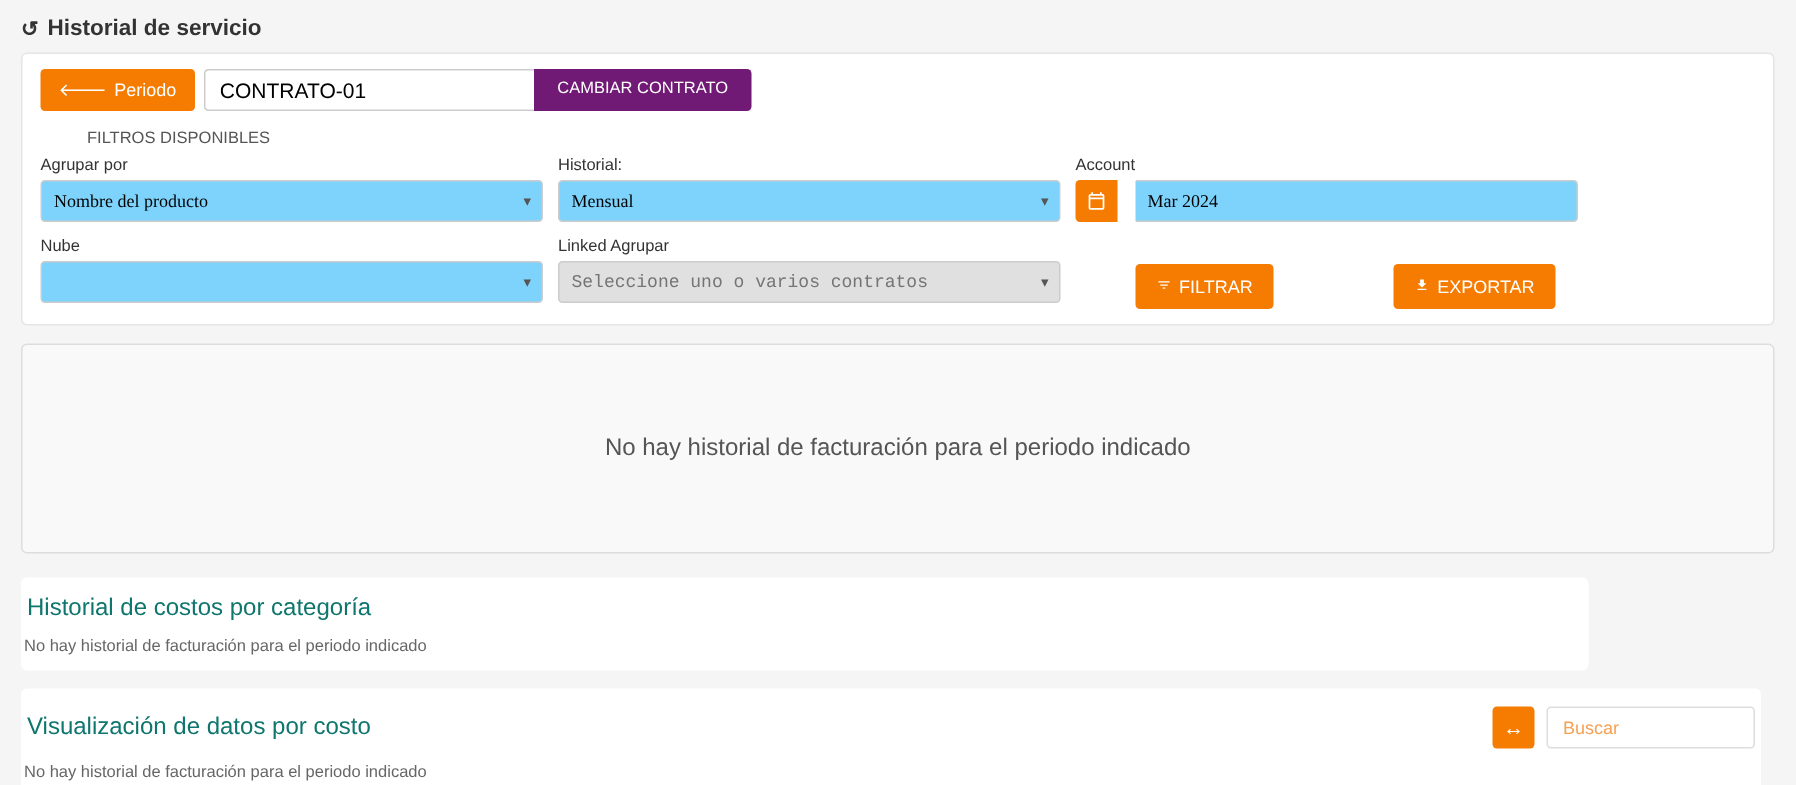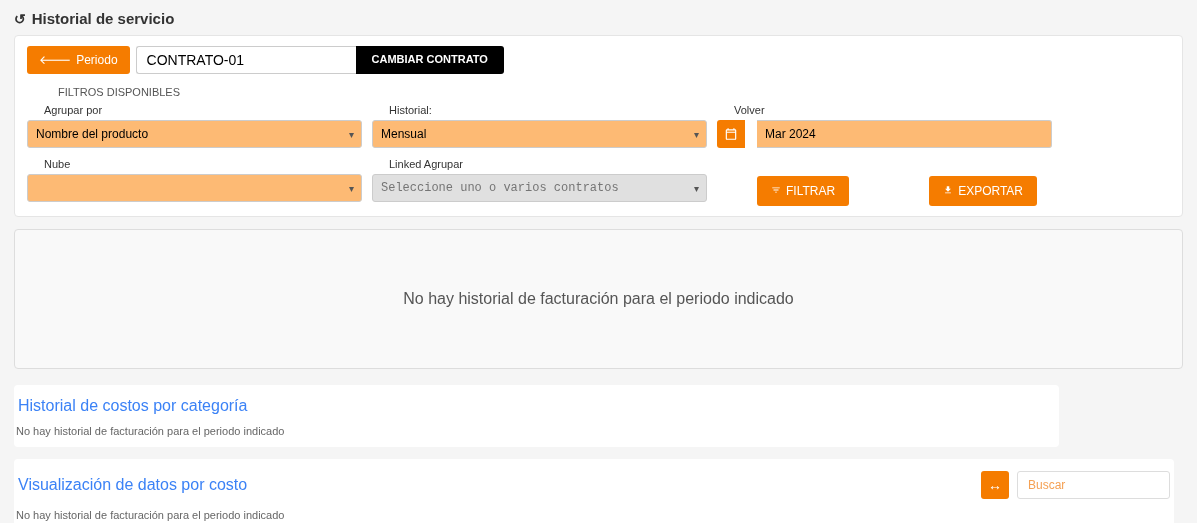--- a/index.html
+++ b/index.html
@@ -54,22 +54,21 @@
       color: #fff;
       display: inline-flex;
       align-items: center;
       gap: 5px;
       line-height: 1.4;
     }
     .btn-orange {
       background: #f57c00;
     }
     .btn-orange-bright {
-      background: #000000;
-      font-weight: bold;
+      background: #701a75;
     }
     .btn-volver {
       border-radius: 3px;
       margin-right: 6px;
       height: 28px;
       align-self: center;
     }
     .contract-input {
       height: 28px;
       border: 1px solid #ccc;
@@ -97,31 +96,30 @@
       display: grid;
       grid-template-columns: 335px 335px 335px;
       column-gap: 10px;
       row-gap: 10px;
     }
     .form-group label {
       display: block;
       font-size: 11px;
       color: #333;
       margin-bottom: 4px;
-      margin-left: 17px;
     }
     .form-control {
       width: 100%;
       height: 28px;
       border: 1px solid #ccc;
       border-radius: 3px;
       padding: 4px 8px;
       font-size: 12px;
-      font-family: Liberation Sans, sans-serif;
-      background: #fdba74;
+      font-family: Liberation Serif, serif;
+      background: #7dd3fc;
       appearance: none;
       -webkit-appearance: none;
       position: relative;
     }
     .select-wrap {
       position: relative;
     }
     .select-wrap::after {
       content: "▾";
       position: absolute;
@@ -194,21 +192,21 @@
       width: 1160px;
     }
     .section-header {
       display: flex;
       align-items: center;
       justify-content: space-between;
     }
     .section-title {
       font-size: 16px;
       font-weight: normal;
-      color: #3b82f6;
+      color: #0f766e;
     }
     .section-note {
       font-size: 11px;
       color: #666;
       margin-top: 10px;
       margin-left: -2px;
       padding-bottom: 10px;
     }
     .search-group {
       display: flex;
@@ -223,21 +221,21 @@
       border-radius: 3px;
       color: #fff;
       cursor: pointer;
       display: flex;
       align-items: center;
       justify-content: center;
       font-size: 14px;
     }
     .search-input {
       height: 28px;
-      width: 153px;
+      width: 139px;
       border: 1px solid #ddd;
       border-radius: 3px;
       padding: 4px 10px;
       font-size: 12px;
       color: #f57c00;
     }
     .search-input::placeholder {
       color: #f5a154;
     }
   </style>
@@ -275,21 +273,21 @@
       </div>
 
       <div class="form-group">
         <label>Historial:</label>
         <div class="select-wrap">
           <input type="text" readonly="" class="form-control" value="Mensual" style="">
         </div>
       </div>
 
       <div class="form-group">
-        <label>Volver</label>
+        <label>Account</label>
         <div class="periodo-wrap">
           <div class="periodo-icon">
             <svg width="14" height="14" viewBox="0 0 24 24" fill="currentColor">
                 <path d="M19 4h-1V2h-2v2H8V2H6v2H5a2 2 0 0 0-2 2v14a2 2 0 0 0 2 2h14a2 2 0 0 0 2-2V6a2 2 0 0 0-2-2zm0 16H5V10h14v10zM5 8V6h14v2H5z"></path>
               </svg>
           </div>
           <input type="text" class="form-control periodo-input" value="Mar 2024" style="">
         </div>
       </div>
 

